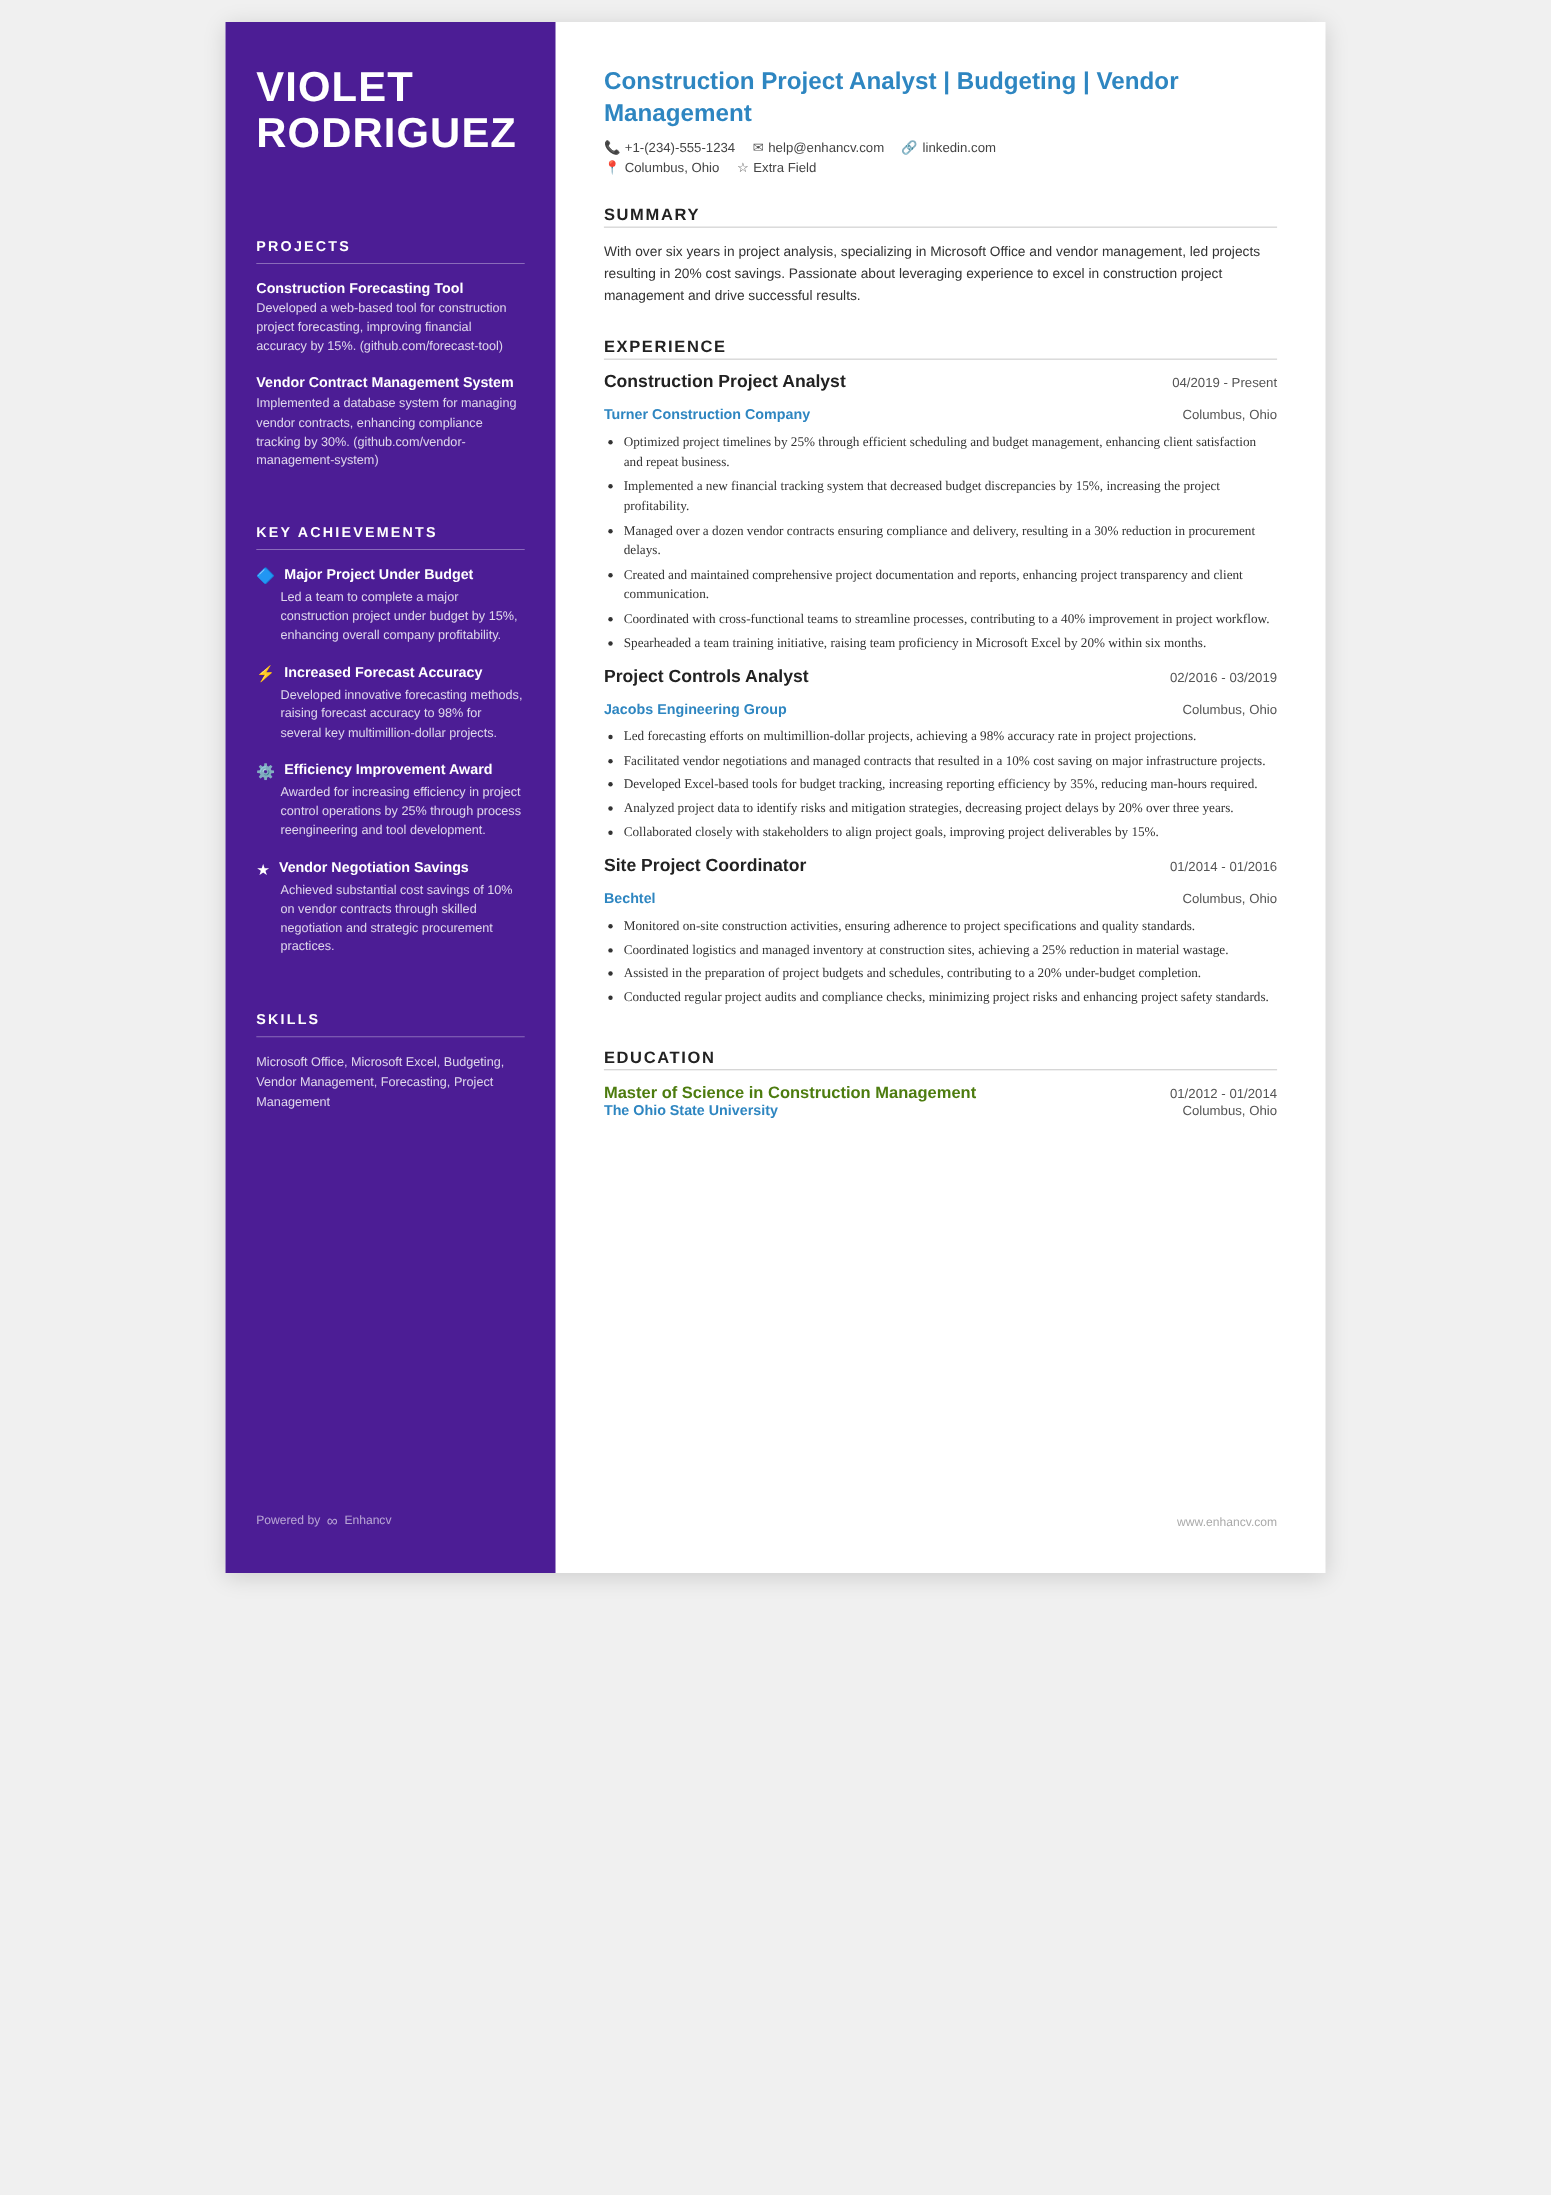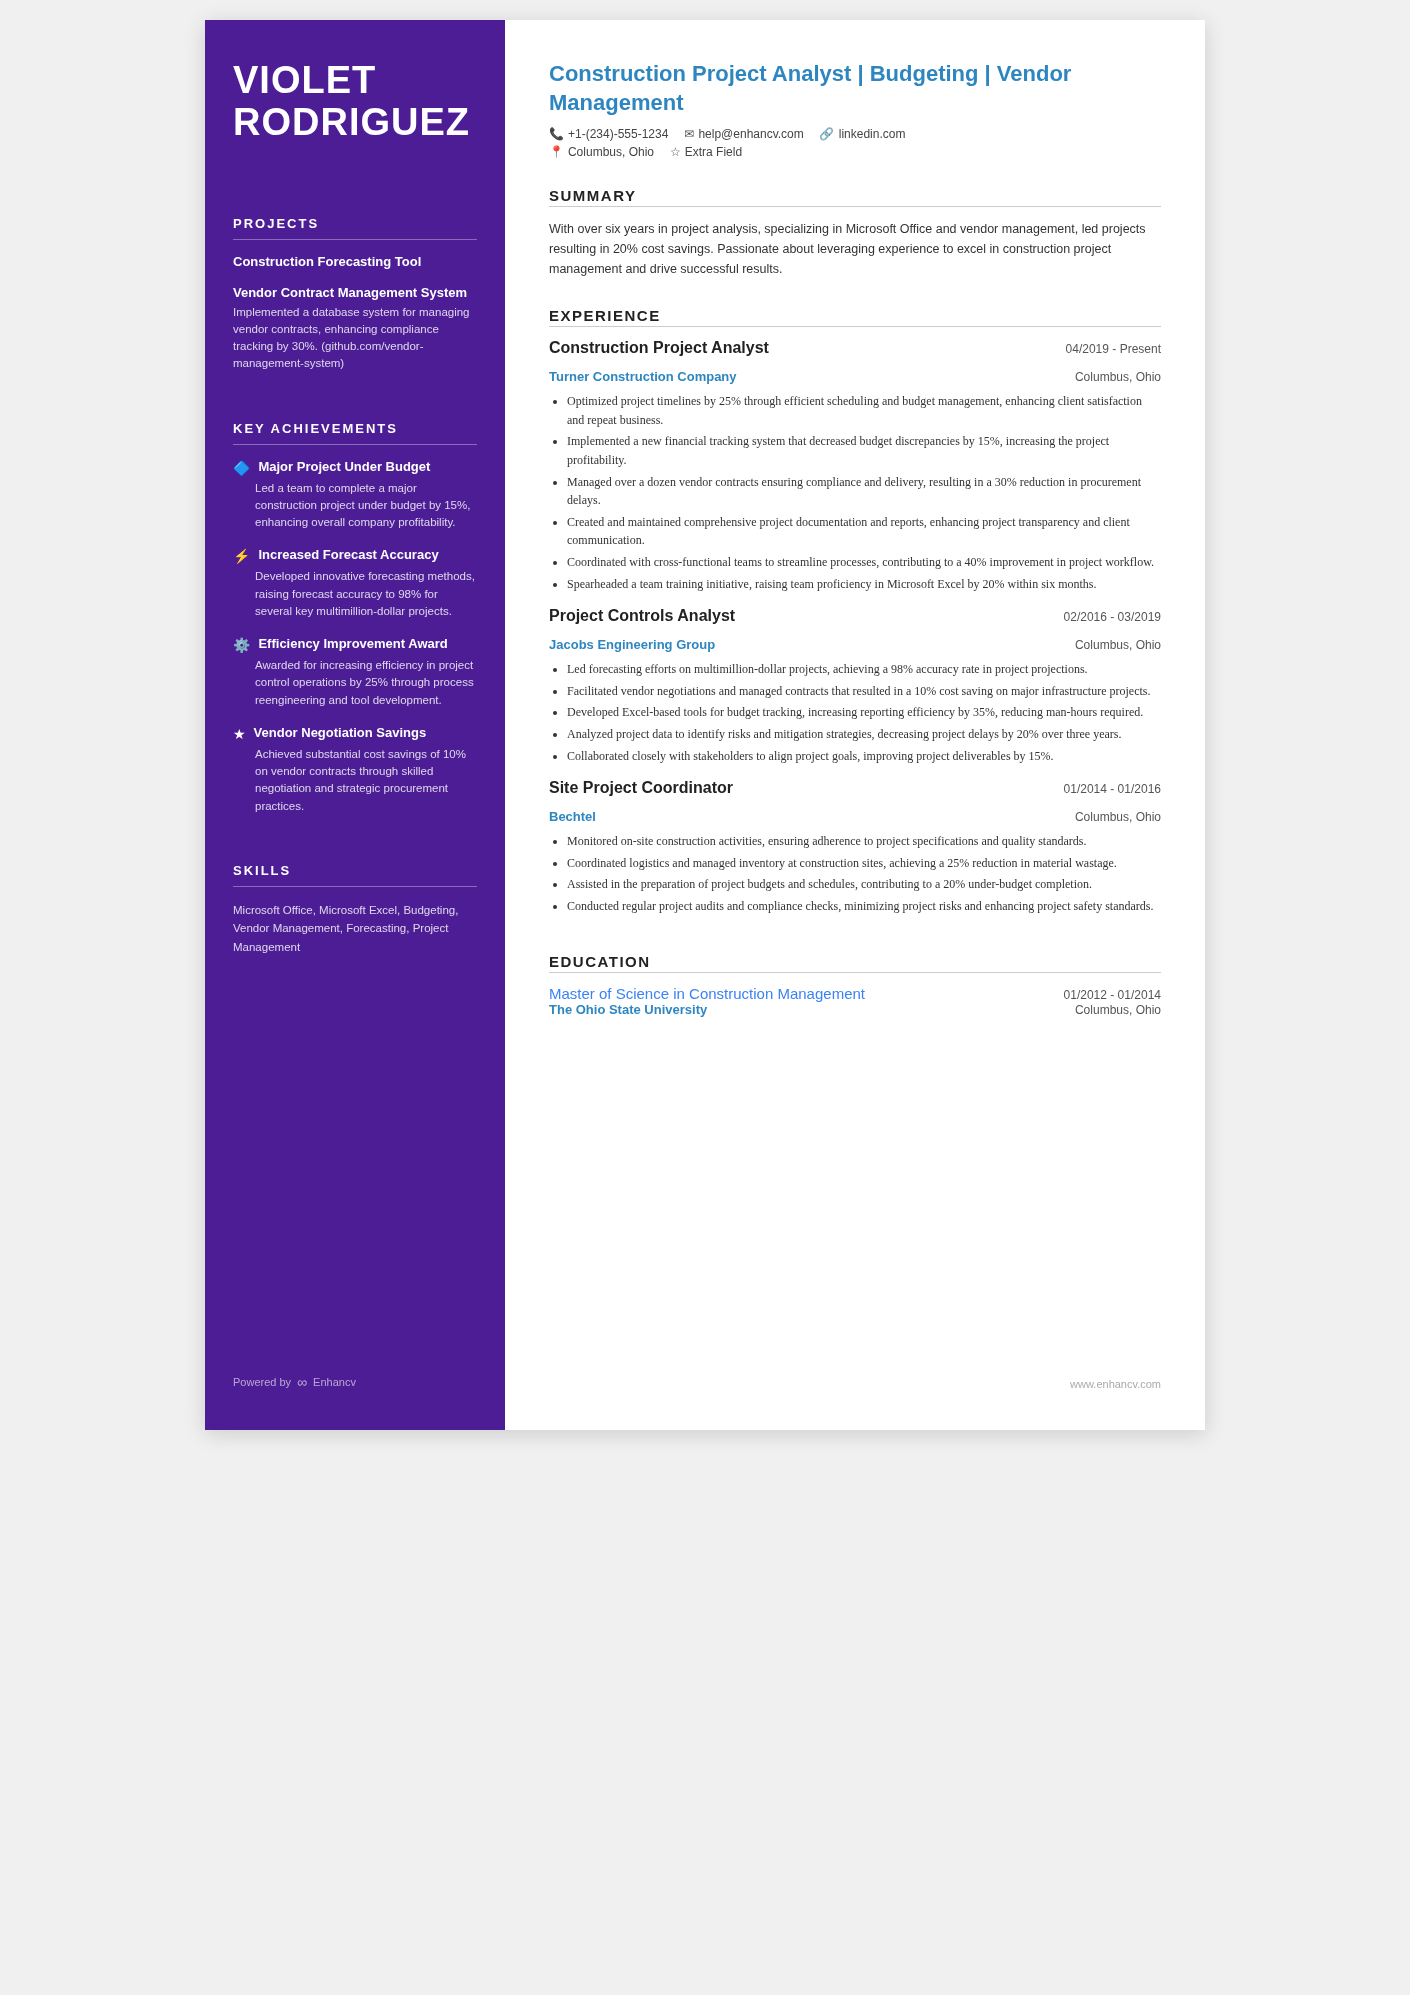--- a/index.html
+++ b/index.html
@@ -206,22 +206,22 @@
     .edu-item {
       margin-bottom: 12px;
     }
     .edu-header {
       display: flex;
       justify-content: space-between;
       align-items: baseline;
     }
     .edu-degree {
       font-size: 15px;
-      font-weight: 400;
-      color: #3b82f6;
+      font-weight: 700;
+      color: #4d7c0f;
     }
     .edu-date {
       font-size: 12px;
       color: #555;
     }
     .edu-school-row {
       display: flex;
       justify-content: space-between;
       align-items: baseline;
     }
@@ -253,20 +253,21 @@
       <span>VIOLET</span><br>
       <span>RODRIGUEZ</span>
     </div>
 
     <div class="sidebar-section-title">PROJECTS</div>
     <hr class="sidebar-divider">
 
     <div>
       <div class="project-item">
         <div class="project-title">Construction Forecasting Tool</div>
+        <div class="project-desc">Developed a web-based tool for construction project forecasting, improving financial accuracy by 15%. (github.com/forecast-tool)</div>
       </div>
       <div class="project-item">
         <div class="project-title">Vendor Contract Management System</div>
         <div class="project-desc">Implemented a database system for managing vendor contracts, enhancing compliance tracking by 30%. (github.com/vendor-management-system)</div>
       </div>
     </div>
 
     <div class="sidebar-section-title">KEY ACHIEVEMENTS</div>
     <hr class="sidebar-divider">
 

